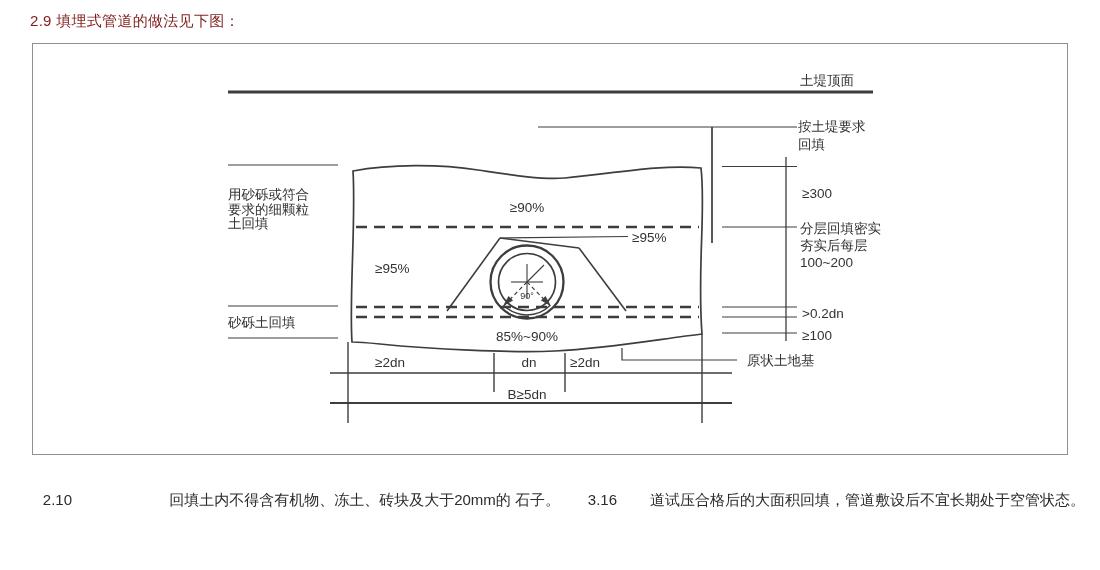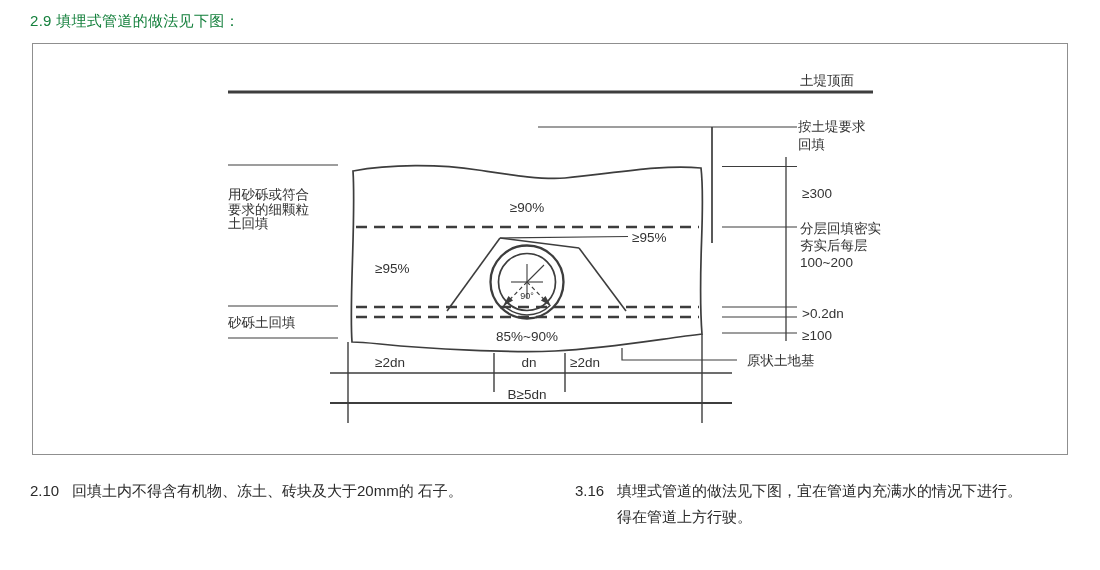--- a/index.html
+++ b/index.html
@@ -1,24 +1,24 @@
 <!DOCTYPE html>
 <html><head>
 <meta charset="utf-8">
 <style>
   html,body{margin:0;padding:0;background:#ffffff;}
   body{font-family:"Liberation Sans","DejaVu Sans",sans-serif;color:#2b2b2b;}
   .page{position:relative;width:1100px;height:570px;background:#fff;overflow:hidden;}
-  .heading{position:absolute;left:30px;top:12px;font-size:15px;color:#15803d;letter-spacing:.3px;}
+  .heading{position:absolute;left:30px;top:12px;font-size:15px;color:#7f1d1d;letter-spacing:.3px;}
   .diagram-box{position:absolute;left:32px;top:43px;width:1036px;height:412px;border:1px solid #8f8f8f;box-sizing:border-box;}
   svg{position:absolute;left:0;top:0;}
   svg text{fill:#333333;font-family:"Liberation Sans","DejaVu Sans",sans-serif;font-size:13.5px;}
   svg text.small{font-size:9px;}
   .notes{position:absolute;top:478px;left:0;width:1100px;font-size:15px;color:#2b2b2b;}
-  .note-col{position:absolute;top:0;}
+  .note-col{position:absolute;top:9px;text-align:right;}
   .note-col.left{left:30px;width:530px;}
   .note-col.right{left:575px;width:510px;}
   .note-item{display:flex;margin-bottom:5px;line-height:26px;}
   .note-num{flex:0 0 42px;}
   .note-body{flex:1;}
 </style>
 </head>
 <body>
 
 <div class="page">
@@ -126,20 +126,19 @@
         <span class="note-num">2.10</span>
         <div class="note-body">
           <div>回填土内不得含有机物、冻土、砖块及大于20mm的 石子。</div>
         </div>
       </div>
     </div>
     <div class="note-col right">
       <div class="note-item">
         <span class="note-num">3.16</span>
         <div class="note-body">
-          <div>填埋式管道的做法见下图，宜在管道内充满水的情况下进行。</div>
-          <div>得在管道上方行驶。</div>
+          <div>道试压合格后的大面积回填，管道敷设后不宜长期处于空管状态。</div>
         </div>
       </div>
     </div>
   </div>
 
 </div>
 
 </body></html>

